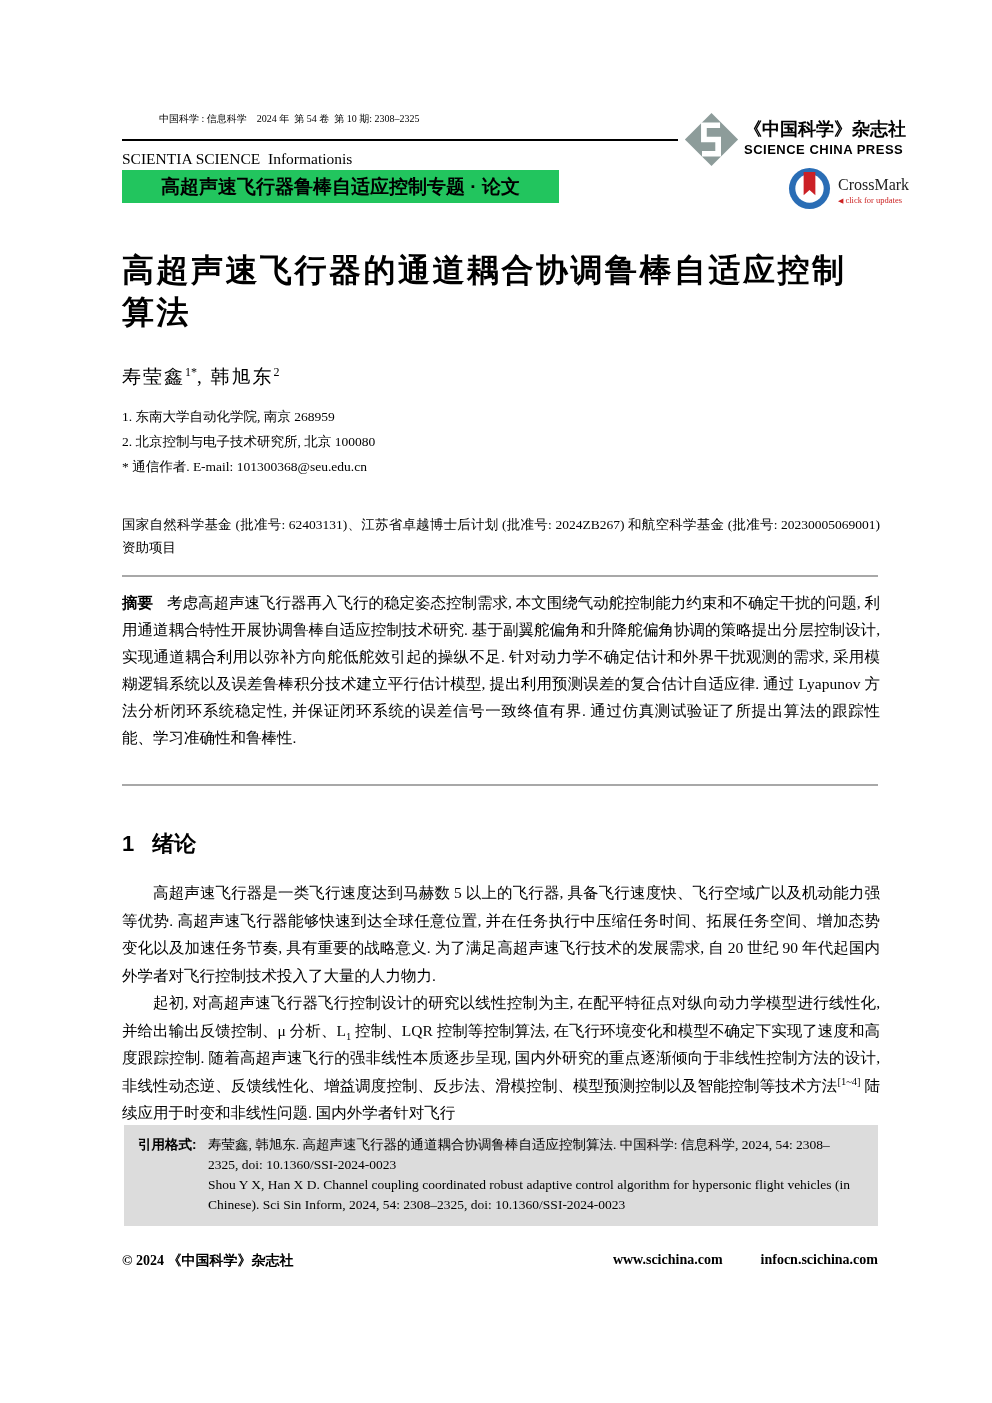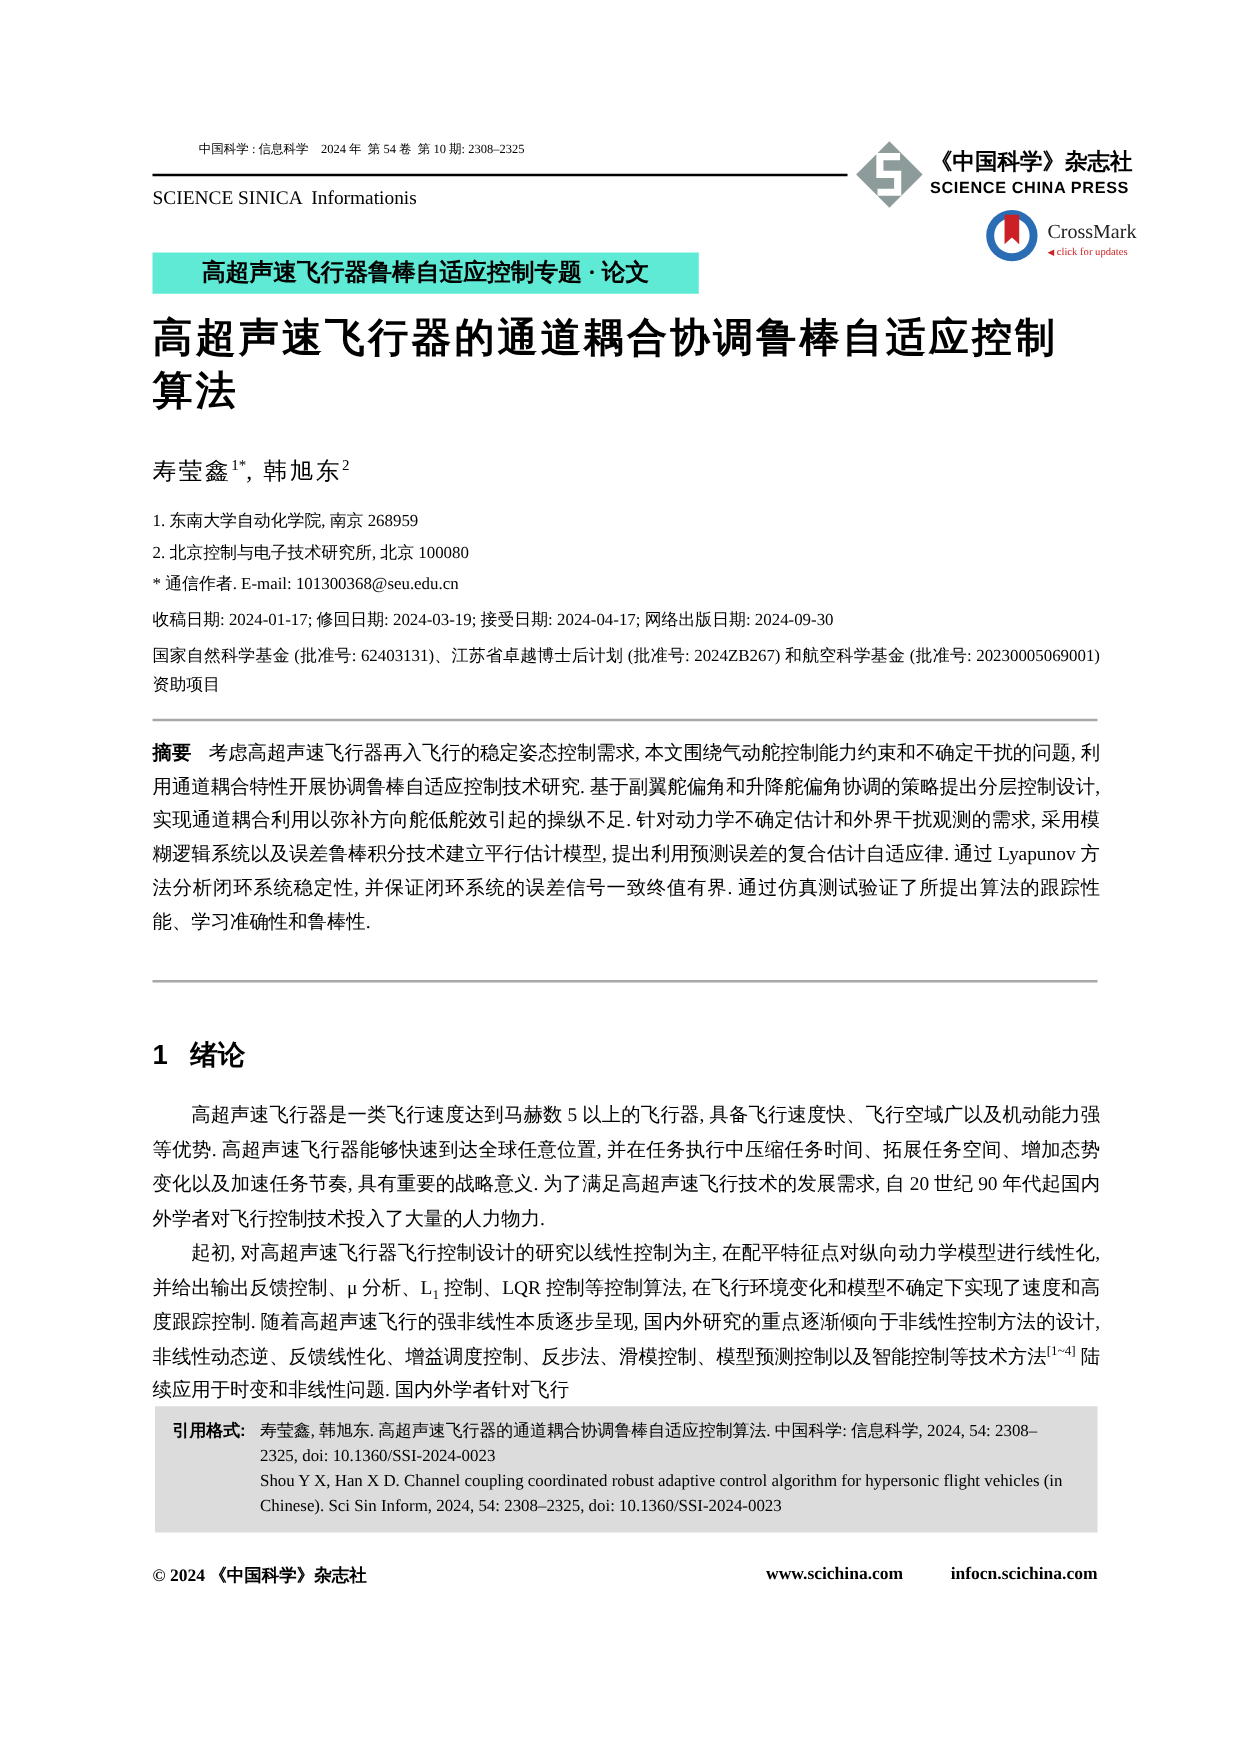--- a/index.html
+++ b/index.html
@@ -8,23 +8,23 @@
     position:relative; width:992px; height:1403px; background:#ffffff;
     font-family:"Liberation Serif","DejaVu Serif",serif; color:#000;
     overflow:hidden;
   }
   .abs { position:absolute; }
 
   
   .journal-line { top:112px; left:122px; font-size:10px; white-space:pre;margin-left:37px; }
   .header-rule  { top:139px; left:122px; width:556px; height:2px; background:#000; }
   .journal-latin{ top:150px; left:122px; font-size:15.5px; white-space:pre; }
-  .topic-banner { top:170px; left:122px; width:437px; height:33px; background:#5eead4;
-                  font-family:Liberation Serif, serif; font-weight:bold;
-                  font-size:19px; line-height:33px; text-align:center; color:#000;margin-top:32px; }
+  .topic-banner { top:170px; left:122px; width:437px; height:33px; background:#22c55e;
+                  font-family:Liberation Sans, sans-serif; font-weight:bold;
+                  font-size:19px; line-height:33px; text-align:center; color:#000; }
   .press-logo   { top:111px; left:683px; width:57px; height:57px; }
   .press-text   { top:118px; left:744px; font-family:"Liberation Sans","DejaVu Sans",sans-serif; }
   .press-zh     { font-size:18px; font-weight:bold; line-height:22px; }
   .press-en     { font-size:13px; font-weight:bold; letter-spacing:.5px; margin-top:2px; }
   .crossmark    { top:167px; left:788px; display:flex; align-items:center; gap:7px; cursor:pointer; }
   .cm-text-label{ font-size:16px; color:#222; font-family:"Liberation Serif","DejaVu Serif",serif; }
   .cm-text-sub  { font-size:8.5px; color:#c22; margin-top:1px; }
   .cm-arrow     { font-size:7px; color:#c22; margin-right:2px; }
 
   
@@ -69,21 +69,21 @@
   .footer-links { display:flex; gap:38px;justify-content:flex-end; }
   .footer-links span { cursor:pointer; }
 </style>
 </head>
 <body>
 
 <div class="page">
 
   <div class="abs journal-line">中国科学 : 信息科学    2024 年  第 54 卷  第 10 期: 2308–2325</div>
   <div class="abs header-rule"></div>
-  <div class="abs journal-latin">SCIENCE SINICA  Informationis</div>
+  <div class="abs journal-latin">SCIENTIA SCIENCE  Informationis</div>
   <div class="abs topic-banner">高超声速飞行器鲁棒自适应控制专题 · 论文</div>
 
   <div class="abs press-logo">
     <svg width="57" height="57" viewBox="0 0 60 60">
       <polygon points="30,2 58,30 30,58 2,30" fill="#8d9c9a"></polygon>
       <path d="M 39,15 L 22,15 L 22,30 L 37,30 L 37,45 L 20,45" stroke="#ffffff" stroke-width="6" fill="none"></path>
     </svg>
   </div>
   <div class="abs crossmark">
     <span>
@@ -112,21 +112,20 @@
   <div class="abs authors">
     <span>寿莹鑫</span><sup>1*</sup><span>,  </span><span>韩旭东</span><sup>2</sup>
   </div>
 
   <div class="abs affils">
     <div>1. 东南大学自动化学院, 南京 268959</div>
     <div>2. 北京控制与电子技术研究所, 北京 100080</div>
     <div>* 通信作者. E-mail: 101300368@seu.edu.cn</div>
   </div>
 
-  <div class="abs dates">收稿日期: 2024-01-17;  修回日期: 2024-03-19;  接受日期: 2024-04-17;  网络出版日期: 2024-09-30</div>
   <div class="abs funding">国家自然科学基金 (批准号: 62403131)、江苏省卓越博士后计划 (批准号: 2024ZB267) 和航空科学基金 (批准号: 20230005069001) 资助项目</div>
 
   <div class="abs rule-gray rule-top"></div>
 
   <div class="abs abstract">
     <span class="blk-label">摘要</span><span>考虑高超声速飞行器再入飞行的稳定姿态控制需求, 本文围绕气动舵控制能力约束和不确定干扰的问题, 利用通道耦合特性开展协调鲁棒自适应控制技术研究. 基于副翼舵偏角和升降舵偏角协调的策略提出分层控制设计, 实现通道耦合利用以弥补方向舵低舵效引起的操纵不足. 针对动力学不确定估计和外界干扰观测的需求, 采用模糊逻辑系统以及误差鲁棒积分技术建立平行估计模型, 提出利用预测误差的复合估计自适应律. 通过 Lyapunov 方法分析闭环系统稳定性, 并保证闭环系统的误差信号一致终值有界. 通过仿真测试验证了所提出算法的跟踪性能、学习准确性和鲁棒性.</span>
   </div>
 
 
   <div class="abs rule-gray rule-bottom"></div>

